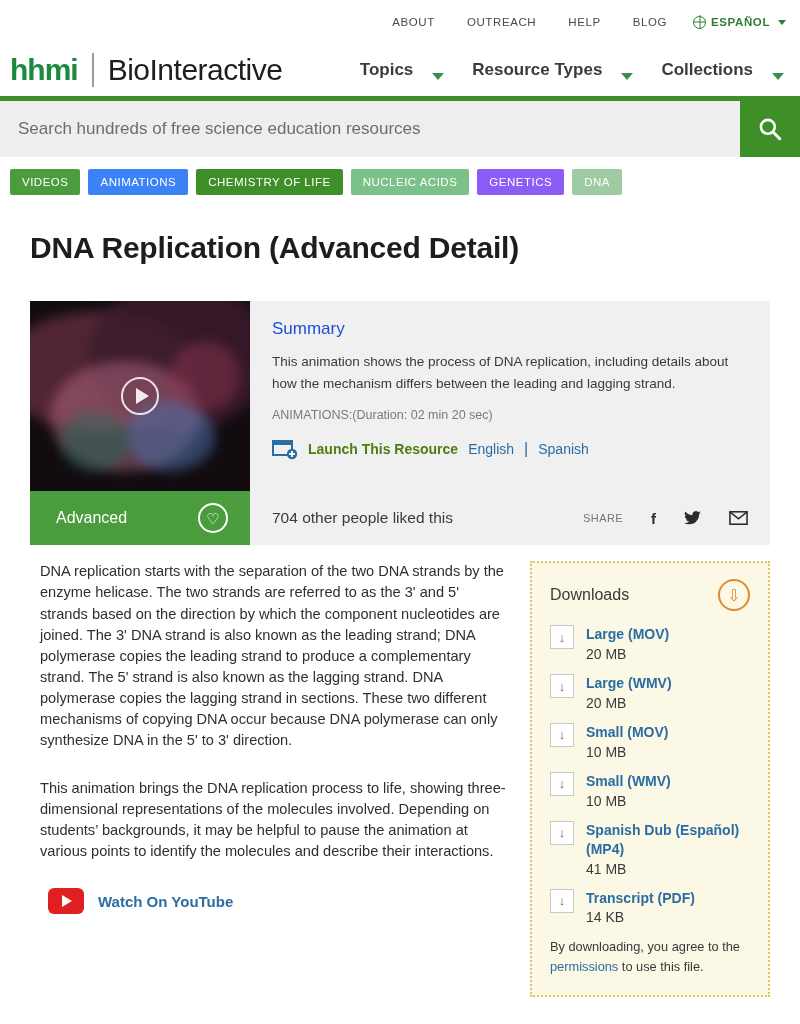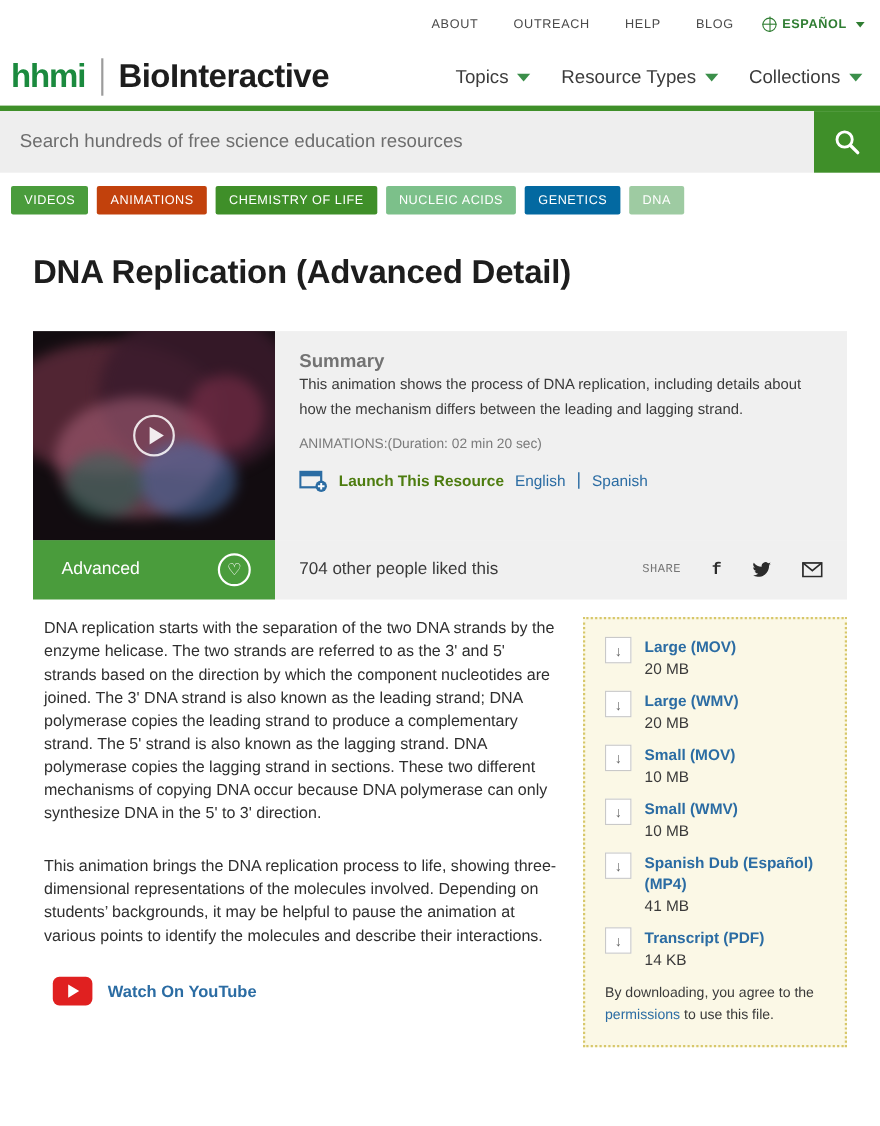--- a/index.html
+++ b/index.html
@@ -66,26 +66,26 @@
   }
   .brand { display:flex; align-items:center; gap:0; }
   .hhmi {
     font-size: 30px; font-weight: bold; color: #1b8a3e;
     letter-spacing: -1px; line-height:1;
   }
   .bar-sep {
     width:2px; height:34px; background:#9c9c9c; margin: 0 14px;
   }
   .biointeractive {
-    font-size: 30px; font-weight: bold; color: #1d1d1d; letter-spacing:-0.5px;
+    font-size: 30px; font-weight: normal; color: #1d1d1d; letter-spacing:-0.5px;
   }
   .mainnav { display:flex; align-items:center; gap: 28px; padding-right: 6px;}
   .navitem {
-    display:flex; align-items:center; gap:8px;
-    font-size: 17px; color: #3b3b3b; cursor: pointer;
+    display:flex; align-items:flex-end; gap:19px;
+    font-size: 17px; color: #3b3b3b; cursor: pointer; font-weight: bold;
   }
   .navcaret {
     width:0;height:0;border-left:6px solid transparent;border-right:6px solid transparent;
     border-top:7px solid #3b8f4a; display:inline-block;
   }
 
   
   .green-rule { height: 5px; background: #3f8f29; }
 
   
@@ -141,21 +141,21 @@
   .playbtn:after {
     content:""; width:0;height:0;
     border-left: 13px solid rgba(255,255,255,.9);
     border-top: 8px solid transparent; border-bottom: 8px solid transparent;
     margin-left: 4px;
   }
   .summary-pane {
     flex: 1; background: #f0f0f0; padding: 18px 22px 10px 22px;
   }
   .summary-title {
-    color:#737373; font-size: 17px; font-weight: bold; margin-bottom: 0;
+    color:#1d4ed8; font-size: 17px; font-weight: normal; margin-bottom: 12px;
   }
   .summary-text { font-size: 13.5px; line-height: 1.6; color:#3a3a3a; }
   .summary-meta { font-size: 12.5px; color:#7a7a7a; margin-top: 14px; }
   .launch-row { display:flex; align-items:center; gap:10px; margin-top: 16px; }
   .launch-label { font-size: 14px; font-weight: bold; color:#4d7c0f; }
   .launch-link { font-size: 14px; color:#2b6ca3; text-decoration: none; }
   .launch-sep { color:#2b6ca3; }
 
   .res-bottom { display:flex; height: 54px; margin-top: 0; }
   .recommend {
@@ -166,21 +166,21 @@
   .rec-circle {
     width: 30px; height: 30px; border-radius: 50%; border: 2px solid #fff;
     display:flex;align-items:center;justify-content:center;
   }
   .heart { color:#fff; font-size: 15px; line-height: 1; }
   .liked-bar {
     flex: 1; background:#f0f0f0; display:flex; align-items:center;
     justify-content: space-between; padding: 0 22px;
   }
   .liked-text { font-size: 15.5px; color:#3a3a3a; }
-  .share-group { display:flex; align-items:center; gap: 28px; font-family: Liberation Mono, monospace; }
+  .share-group { display:flex; align-items:center; gap: 28px; }
   .share-label { font-size: 11px; color:#757575; letter-spacing:.4px; }
   .share-ico { color:#2b2b2b; font-size: 15px; }
 
   
   .cols { display:flex; padding: 16px 30px 0 30px; gap: 22px; }
   .left-col { flex: 1; }
   .left-col p {
     font-size: 14.6px; line-height: 1.45; color: #2f2f2f; margin: 0 0 26px 10px;
   }
   .yt-row { display:flex; align-items:center; gap:14px; margin: 12px 0 0 18px; }
@@ -264,24 +264,24 @@
     <button class="search-btn">
       <svg width="26" height="26" viewBox="0 0 24 24">
         <circle cx="10" cy="10" r="6.4" fill="none" stroke="#ffffff" stroke-width="2.4"></circle>
         <line x1="15" y1="15" x2="21" y2="21" stroke="#ffffff" stroke-width="2.8" stroke-linecap="round"></line>
       </svg>
     </button>
   </div>
 
   <div class="tag-row">
     <span class="tag" style="background:#4a9c3c">VIDEOS</span>
-    <span class="tag" style="background:#c2410c">ANIMATIONS</span>
+    <span class="tag" style="background:#3b82f6">ANIMATIONS</span>
     <span class="tag" style="background:#3f8f29">CHEMISTRY OF LIFE</span>
     <span class="tag" style="background:#7cc08a">NUCLEIC ACIDS</span>
-    <span class="tag" style="background:#0369a1">GENETICS</span>
+    <span class="tag" style="background:#8b5cf6">GENETICS</span>
     <span class="tag" style="background:#9ecba2">DNA</span>
   </div>
 
   <h1 class="page-title">DNA Replication (Advanced Detail)</h1>
 
   <div class="res-block">
     <div class="res-top">
       <div class="thumb">
         <div class="blob" style="left:-30px;top:10px;width:200px;height:120px;background:#5c2a3a"></div>
         <div class="blob" style="left:60px;top:-20px;width:180px;height:150px;background:#3a1b2c"></div>
@@ -340,20 +340,24 @@
       <p>DNA replication starts with the separation of the two DNA strands by the enzyme helicase. The two strands are referred to as the 3' and 5' strands based on the direction by which the component nucleotides are joined. The 3' DNA strand is also known as the leading strand; DNA polymerase copies the leading strand to produce a complementary strand. The 5' strand is also known as the lagging strand. DNA polymerase copies the lagging strand in sections. These two different mechanisms of copying DNA occur because DNA polymerase can only synthesize DNA in the 5' to 3' direction.</p>
       <p>This animation brings the DNA replication process to life, showing three-dimensional representations of the molecules involved. Depending on students’ backgrounds, it may be helpful to pause the animation at various points to identify the molecules and describe their interactions.</p>
       <div class="yt-row">
         <span class="yt-badge"></span>
         <a class="yt-link" href="#">Watch On YouTube</a>
       </div>
     </div>
 
     <div class="right-col">
       <div class="downloads">
+        <div class="dl-head">
+          <span class="dl-title">Downloads</span>
+          <span class="dl-icon">⇩</span>
+        </div>
 
         <div class="dl-item">
           <span class="dl-arrow">↓</span>
           <span>
             <span class="dl-name">Large (MOV)</span>
             <div class="dl-size">20 MB</div>
           </span>
         </div>
         <div class="dl-item">
           <span class="dl-arrow">↓</span>

